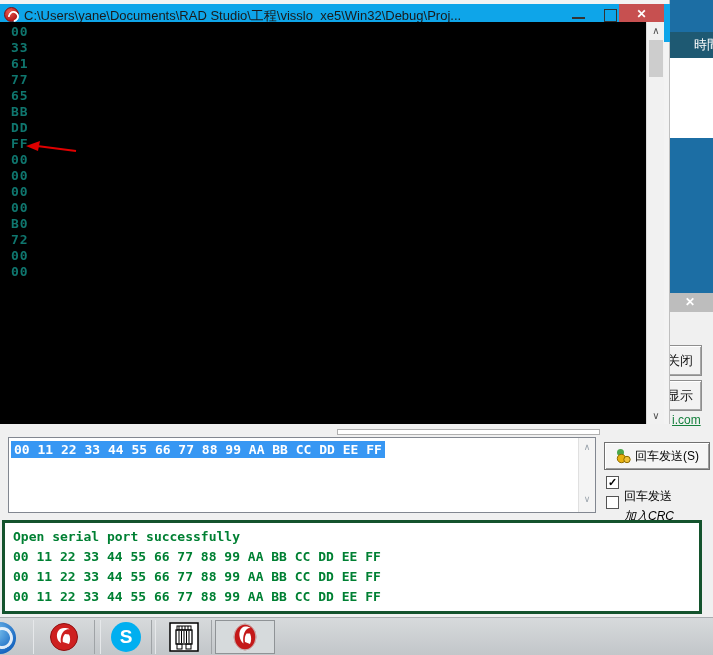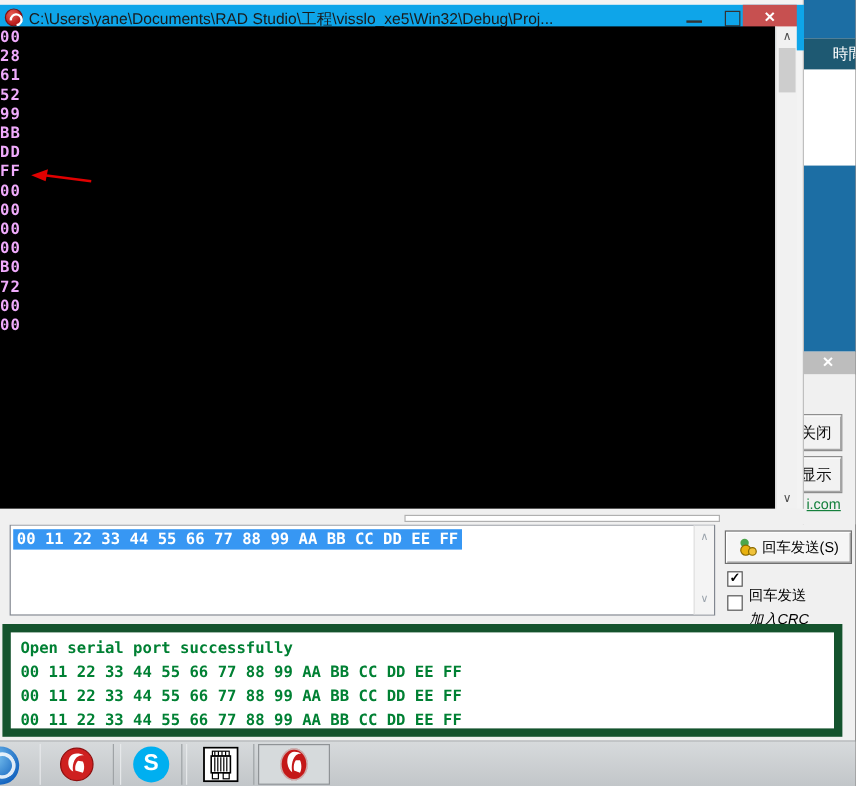--- a/index.html
+++ b/index.html
@@ -43,23 +43,23 @@
   .title-text { left:24px; top:3px; width:540px; height:17px; font-size:13px; color:#1A1A1A;
                 white-space:nowrap; overflow:hidden; }
   .btn-min { left:568px; top:4px; width:22px; height:15px; }
   .btn-min::after { content:""; position:absolute; left:4px; top:9px; width:13px; height:2px; background:#333; }
   .btn-max { left:601px; top:3px; width:18px; height:15px; }
   .btn-max::after { content:""; position:absolute; left:3px; top:2px; width:11px; height:11px; border:1px solid #333; }
   .btn-close { left:619px; top:0; width:45px; height:21px; background:#C75050; color:#FFF;
                font-size:12px; font-weight:bold; text-align:center; line-height:21px; }
 
   .con-screen { left:0; top:22px; width:646px; height:402px; background:#000; overflow:hidden; }
-  .con-line { position:absolute; left:0; width:60px; height:16px;
+  .con-line { position:absolute; left:11px; width:60px; height:16px;
               font-family:"DejaVu Sans Mono", monospace; font-size:13px; font-weight:bold;
-              color:#f0abfc; letter-spacing:1px; }
+              color:#0f766e; letter-spacing:1px; }
   .con-arrow { left:24px; top:137px; width:58px; height:20px; z-index:6; }
 
   .con-scroll { left:646px; top:22px; width:18px; height:402px; background:#F1F1F1; border-left:1px solid #DADADA; }
   .scr-arrow { position:absolute; left:0; width:18px; height:17px; color:#505050; font-size:10px;
                text-align:center; line-height:17px; }
   .scr-up   { top:0; }
   .scr-down { top:385px; }
   .scr-thumb { position:absolute; left:2px; top:18px; width:14px; height:37px; background:#CDCDCD; }
 
   .con-bottom { left:0; top:424px; width:670px; height:13px; background:#F0F0F0; }
@@ -78,21 +78,21 @@
   .send-btn { left:604px; top:442px; width:106px; height:28px; background:#F5F5F5; border:1px solid #707070;
               box-shadow:inset 1px 1px 0 #FFF, inset -1px -1px 0 #9B9B9B;
               font-size:12px; color:#000; z-index:2; display:flex; align-items:center; justify-content:center; gap:3px; }
   .chk-row { position:absolute; left:606px; height:15px; z-index:2; display:flex; align-items:center; gap:5px; }
   .chk-enter { top:475px; } .chk-crc { top:495px;font-style:italic; }
   .chk-box { width:13px; height:13px; background:#FFF; border:1px solid #555; font-size:11px; font-weight:bold;
              line-height:11px; text-align:center; color:#000; }
   .chk-label { font-size:12px; color:#000; white-space:nowrap;margin-top:28px; }
 
   
-  .output-box { left:2px; top:520px; width:700px; height:94px; background:#FFF; border:7px solid #14532d; z-index:2; }
+  .output-box { left:2px; top:520px; width:700px; height:94px; background:#FFF; border:3px solid #14532d; z-index:2; }
   .out-line { position:absolute; left:8px; height:18px; white-space:nowrap;
               font-family:"DejaVu Sans Mono", monospace; font-size:13px; font-weight:bold; color:#008033; }
 
   
   .taskbar { left:0; top:617px; width:713px; height:38px; z-index:7;
              background:linear-gradient(#D7DADC, #C2C6C9); border-top:1px solid #A9ADB0; }
   .tb-btn { position:absolute; top:2px; height:34px; display:flex; align-items:center; justify-content:center;
             border-left:1px solid #E6E8EA; border-right:1px solid #9FA3A6; }
   .tb-pressed { background:#D6DADC; border:1px solid #8F9396; }
   .tb-orb { position:absolute; left:-16px; top:4px; width:32px; height:32px; border-radius:50%;
@@ -118,24 +118,24 @@
   <div class="abs titlebar">
     <div class="abs app-icon"></div>
     <div class="abs title-text">C:\Users\yane\Documents\RAD Studio\工程\visslo_xe5\Win32\Debug\Proj...</div>
     <div class="abs btn-min"></div>
     <div class="abs btn-max"></div>
     <div class="abs btn-close">✕</div>
   </div>
 
   <div class="abs con-screen">
     <div class="con-line" style="top:2px">00</div>
-    <div class="con-line" style="top:18px">28</div>
+    <div class="con-line" style="top:18px">33</div>
     <div class="con-line" style="top:34px">61</div>
-    <div class="con-line" style="top:50px">52</div>
-    <div class="con-line" style="top:66px">99</div>
+    <div class="con-line" style="top:50px">77</div>
+    <div class="con-line" style="top:66px">65</div>
     <div class="con-line" style="top:82px">BB</div>
     <div class="con-line" style="top:98px">DD</div>
     <div class="con-line" style="top:114px">FF</div>
     <div class="con-line" style="top:130px">00</div>
     <div class="con-line" style="top:146px">00</div>
     <div class="con-line" style="top:162px">00</div>
     <div class="con-line" style="top:178px">00</div>
     <div class="con-line" style="top:194px">B0</div>
     <div class="con-line" style="top:210px">72</div>
     <div class="con-line" style="top:226px">00</div>

